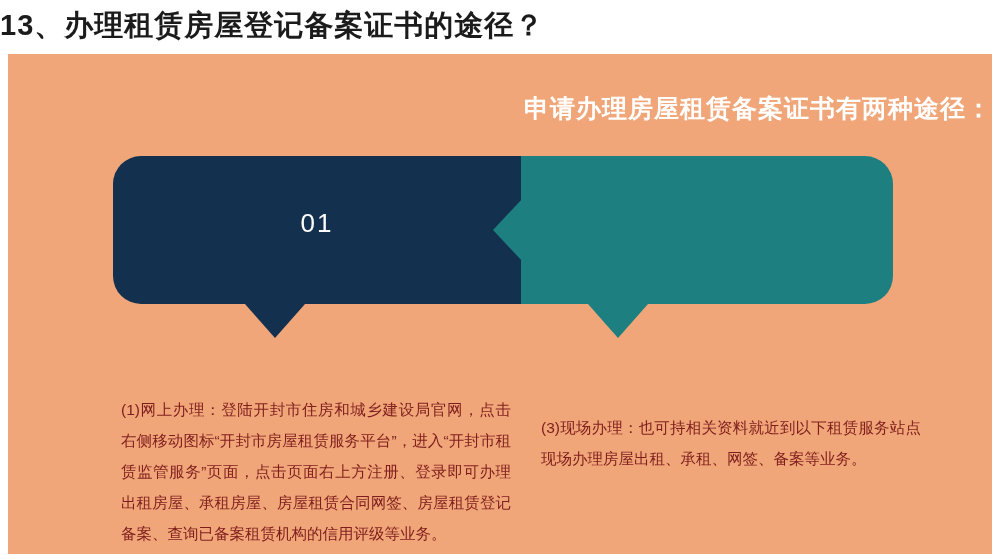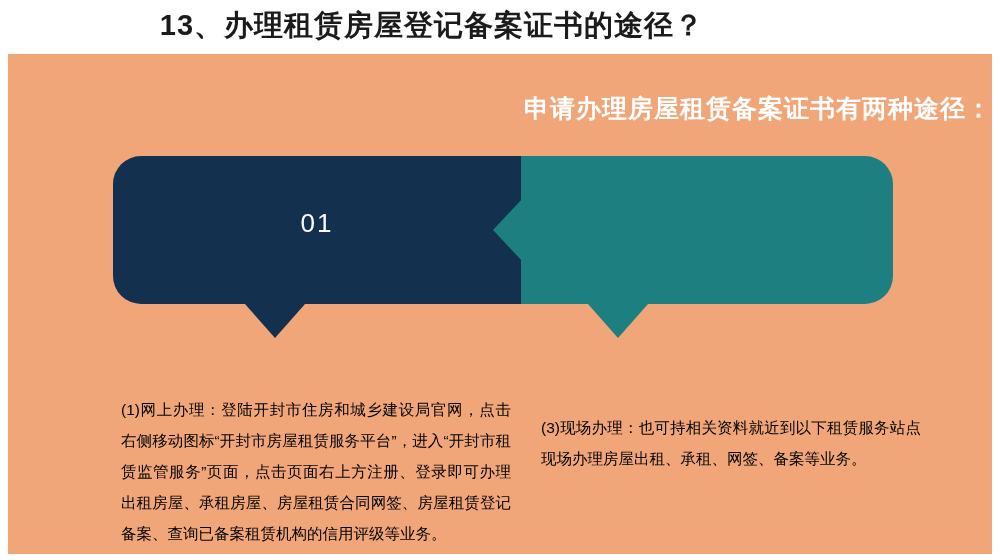--- a/index.html
+++ b/index.html
@@ -21,21 +21,20 @@
   }
   
   #title-bar {
     position: absolute;
     left: 0;
     top: 0;
     width: 864px;
     height: 52px;
     display: flex;
     align-items: center;
-    justify-content: center;
     background: #ffffff;
   }
   #title-text {
     font-size: 29px;
     font-weight: bold;
     color: #1b1b1b;
     letter-spacing: 1px;
     white-space: nowrap;
   }
   
@@ -121,21 +120,21 @@
   }
   #pointer-right {
     left: 580px;
     border-top: 34px solid #1d7f7f;
   }
   
   .body-col {
     position: absolute;
     font-size: 15.5px;
     line-height: 2.0;
-    color: #000000;
+    color: #7f1d1d;
     text-align: justify;
   }
   #col-01 {
     left: 113px;
     top: 340px;
     width: 390px;
   }
   #col-02 {
     left: 533px;
     top: 358px;

